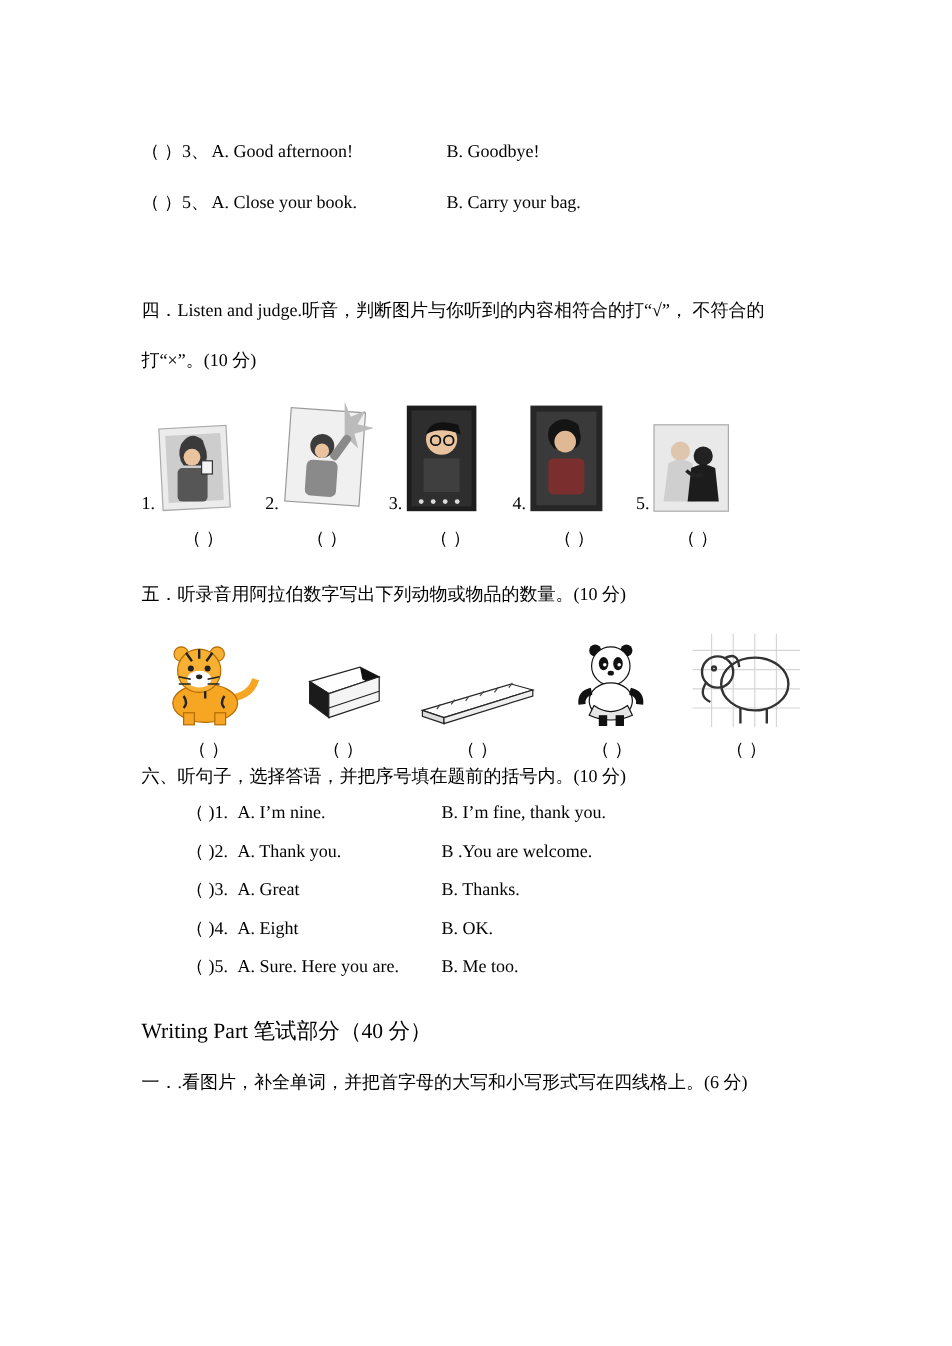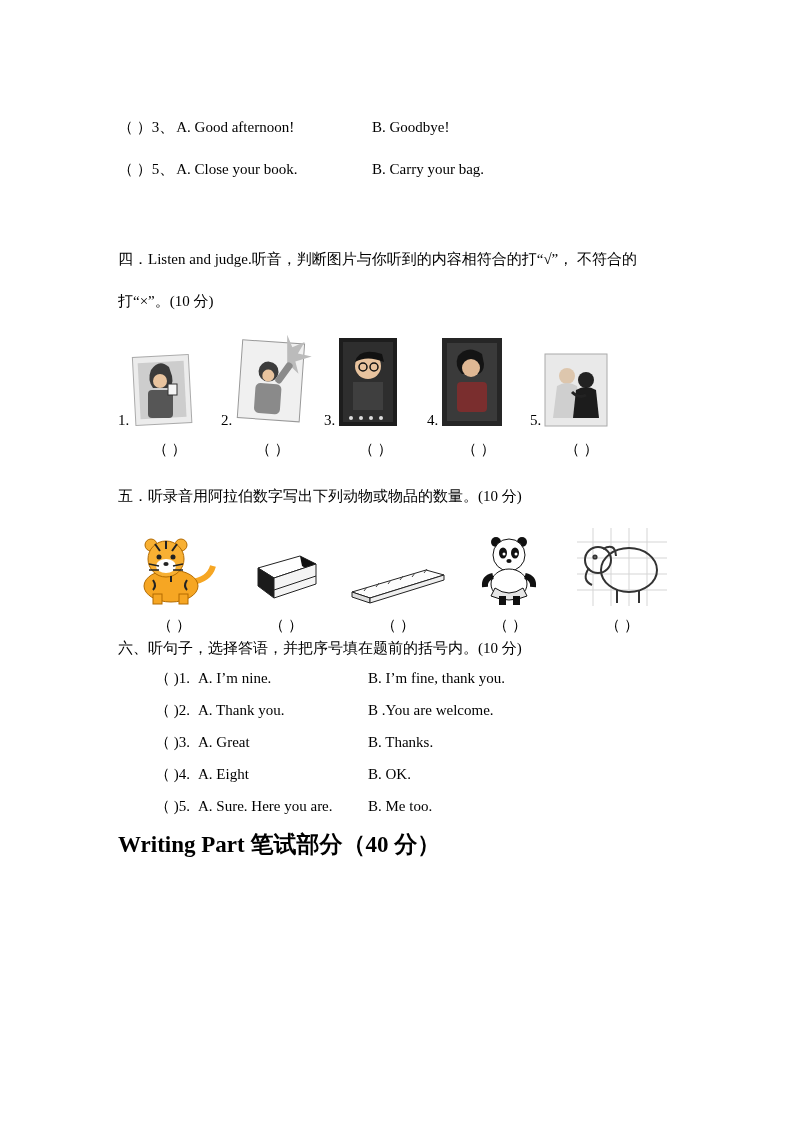--- a/index.html
+++ b/index.html
@@ -26,21 +26,21 @@
   .brow1{margin-top:10px;}
   .brow1 span{width:103px;text-align:center;}
   .pics2{margin-top:16px;display:flex;height:82px;}
   .pcell2{width:112px;display:flex;align-items:flex-end;justify-content:center;}
   .brow2{margin-top:8px;}
   .brow2 span{width:112px;text-align:center;}
   .sec6-items{margin-top:8px;}
   .sec6-line{position:relative;height:32px;line-height:20px;padding-left:37px;}
   .sec6-line .opt-a{margin-left:8px;}
   .sec6-line .opt-b{position:absolute;left:250px;top:0;}
-  .writing-heading{margin-top:0;font-size:23px;font-weight:bold;line-height:34px;height:34px;}
+  .writing-heading{margin-top:14px;font-size:18px;font-weight:normal;line-height:34px;height:34px;}
   .last-line{margin-top:16px;line-height:22px;height:22px;}
   svg{display:block;}
 </style>
 </head>
 <body>
 
 <div class="page">
   <div class="content">
 
     <div class="choice-line">
@@ -261,15 +261,16 @@
         <span>（    )4.</span><span class="opt-a">A. Eight</span>
         <span class="opt-b">B. OK.</span>
       </div>
       <div class="sec6-line">
         <span>（    )5.</span><span class="opt-a">A. Sure. Here you are.</span>
         <span class="opt-b">B. Me too.</span>
       </div>
     </div>
 
     <div class="writing-heading">Writing Part 笔试部分（40 分）</div>
+    <div class="last-line">一．.看图片，补全单词，并把首字母的大写和小写形式写在四线格上。(6 分)</div>
 
   </div>
 </div>
 
 </body></html>

